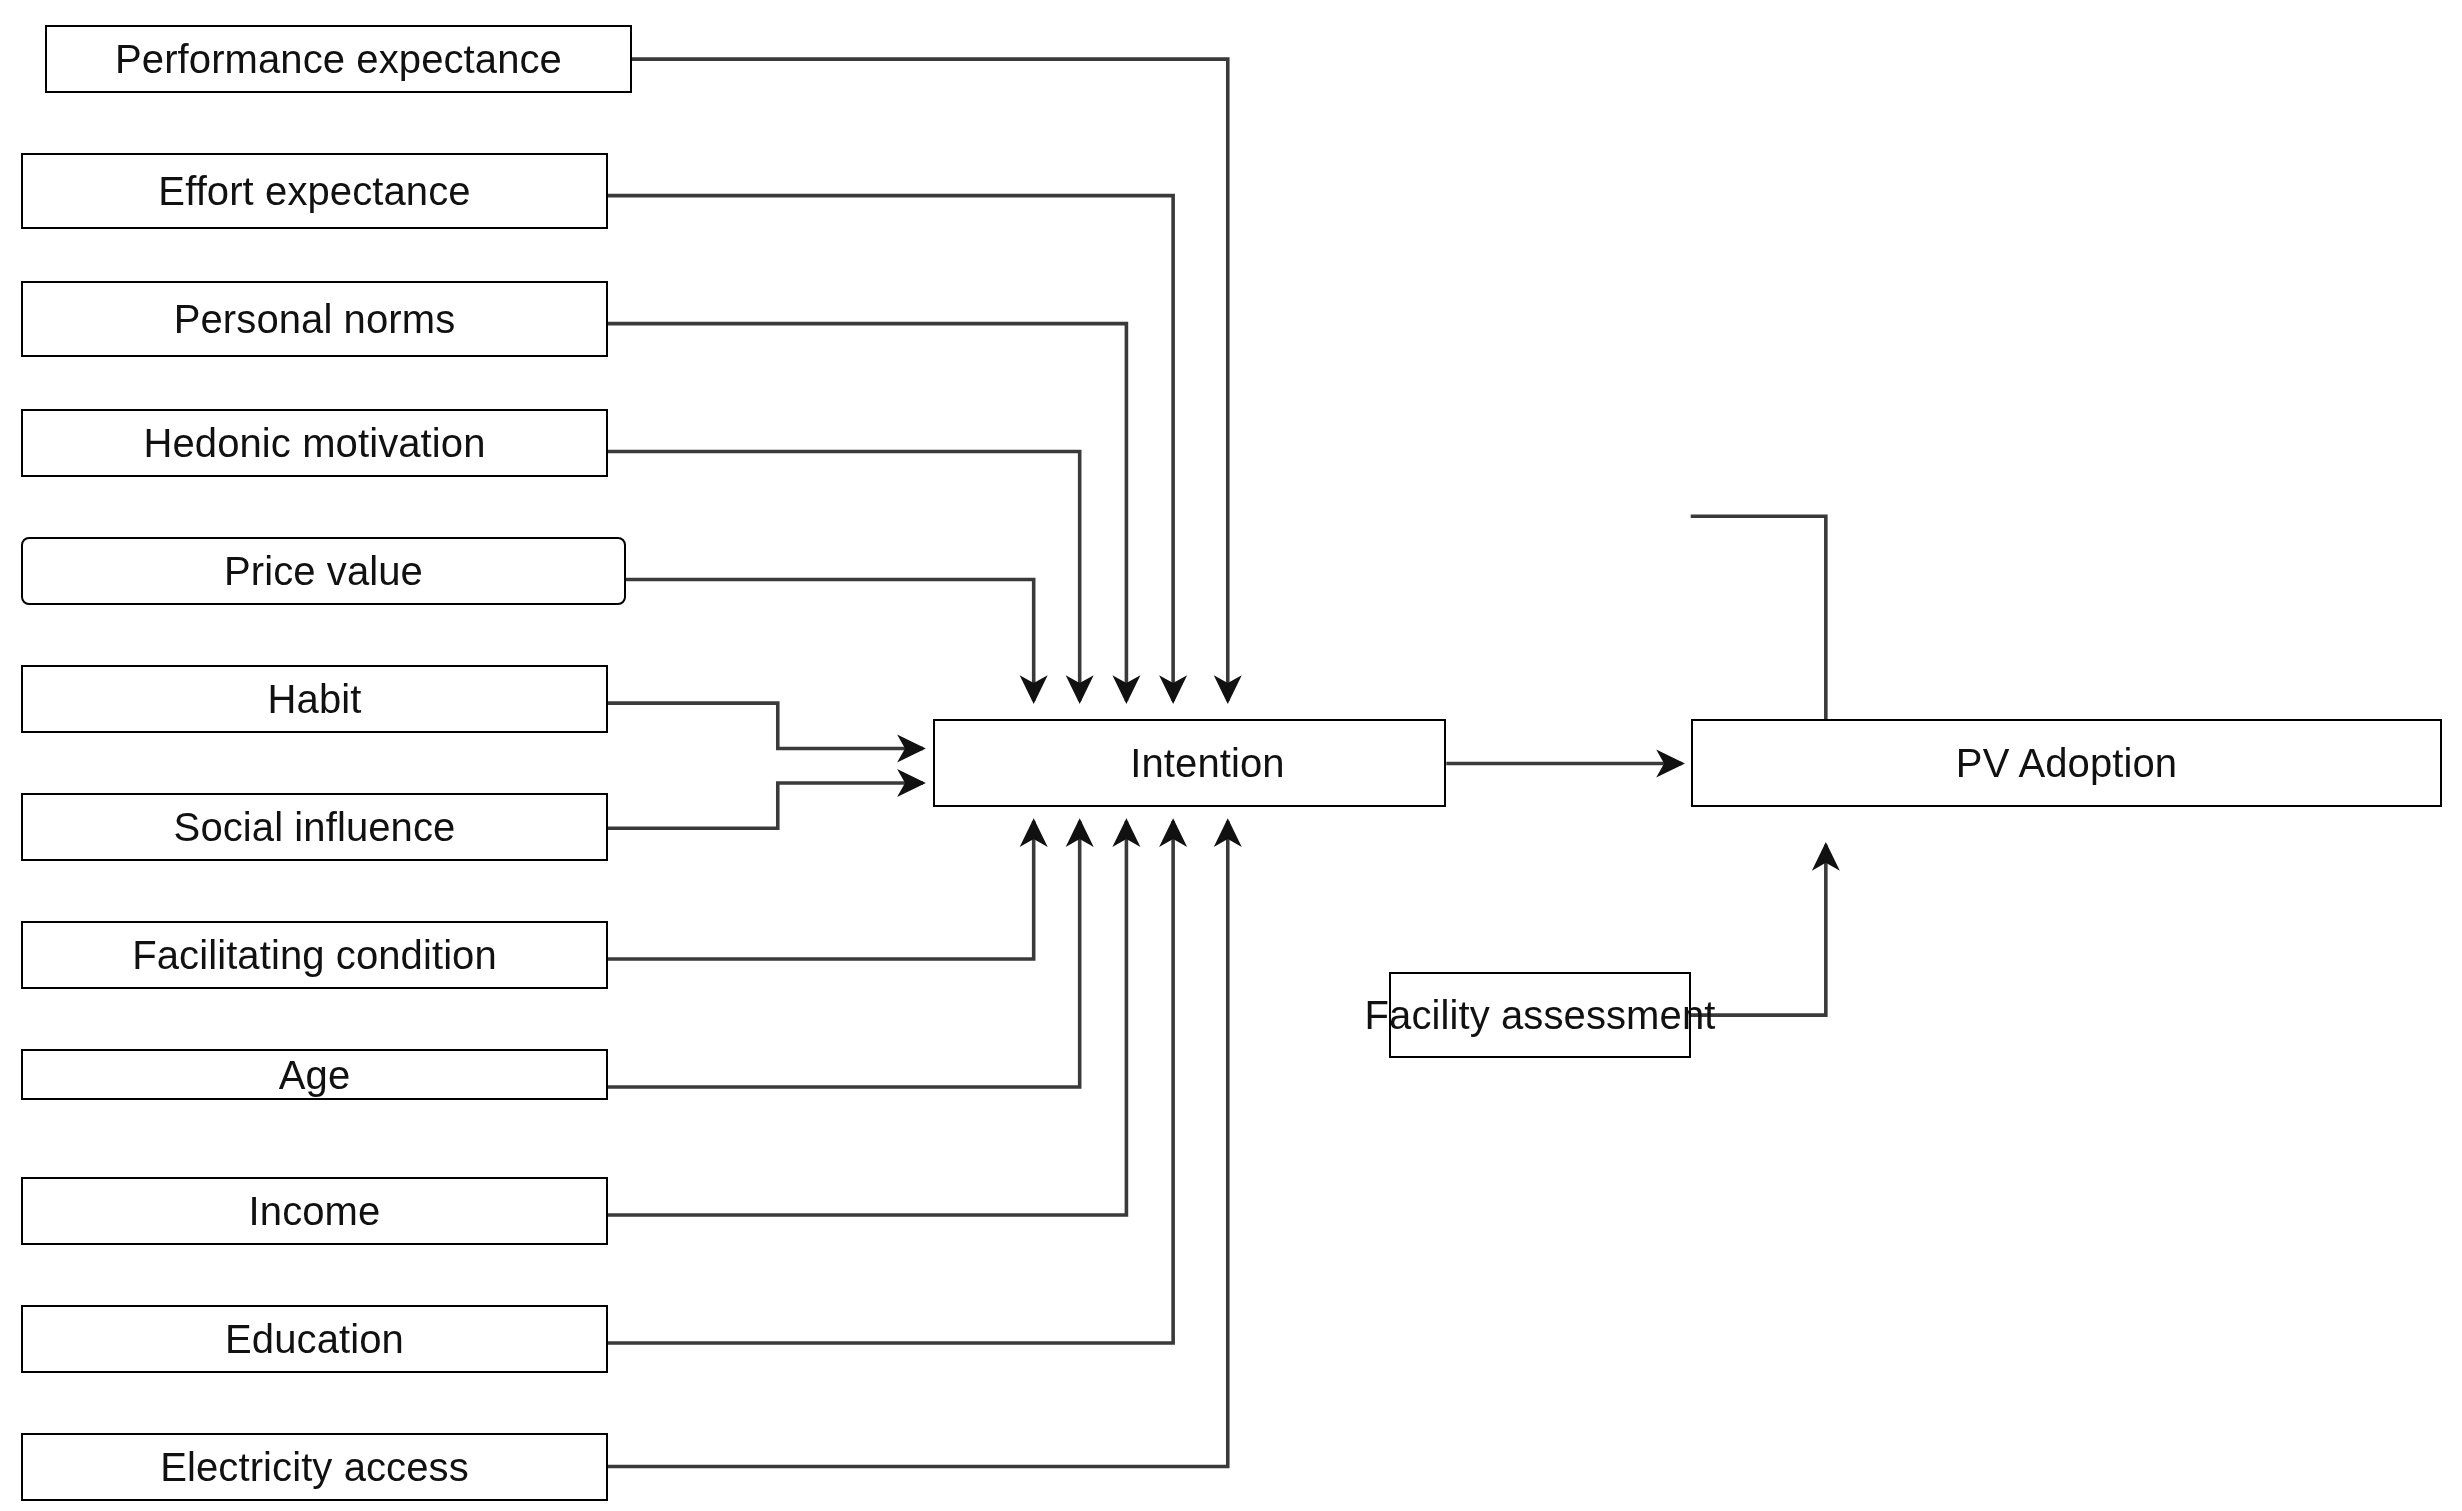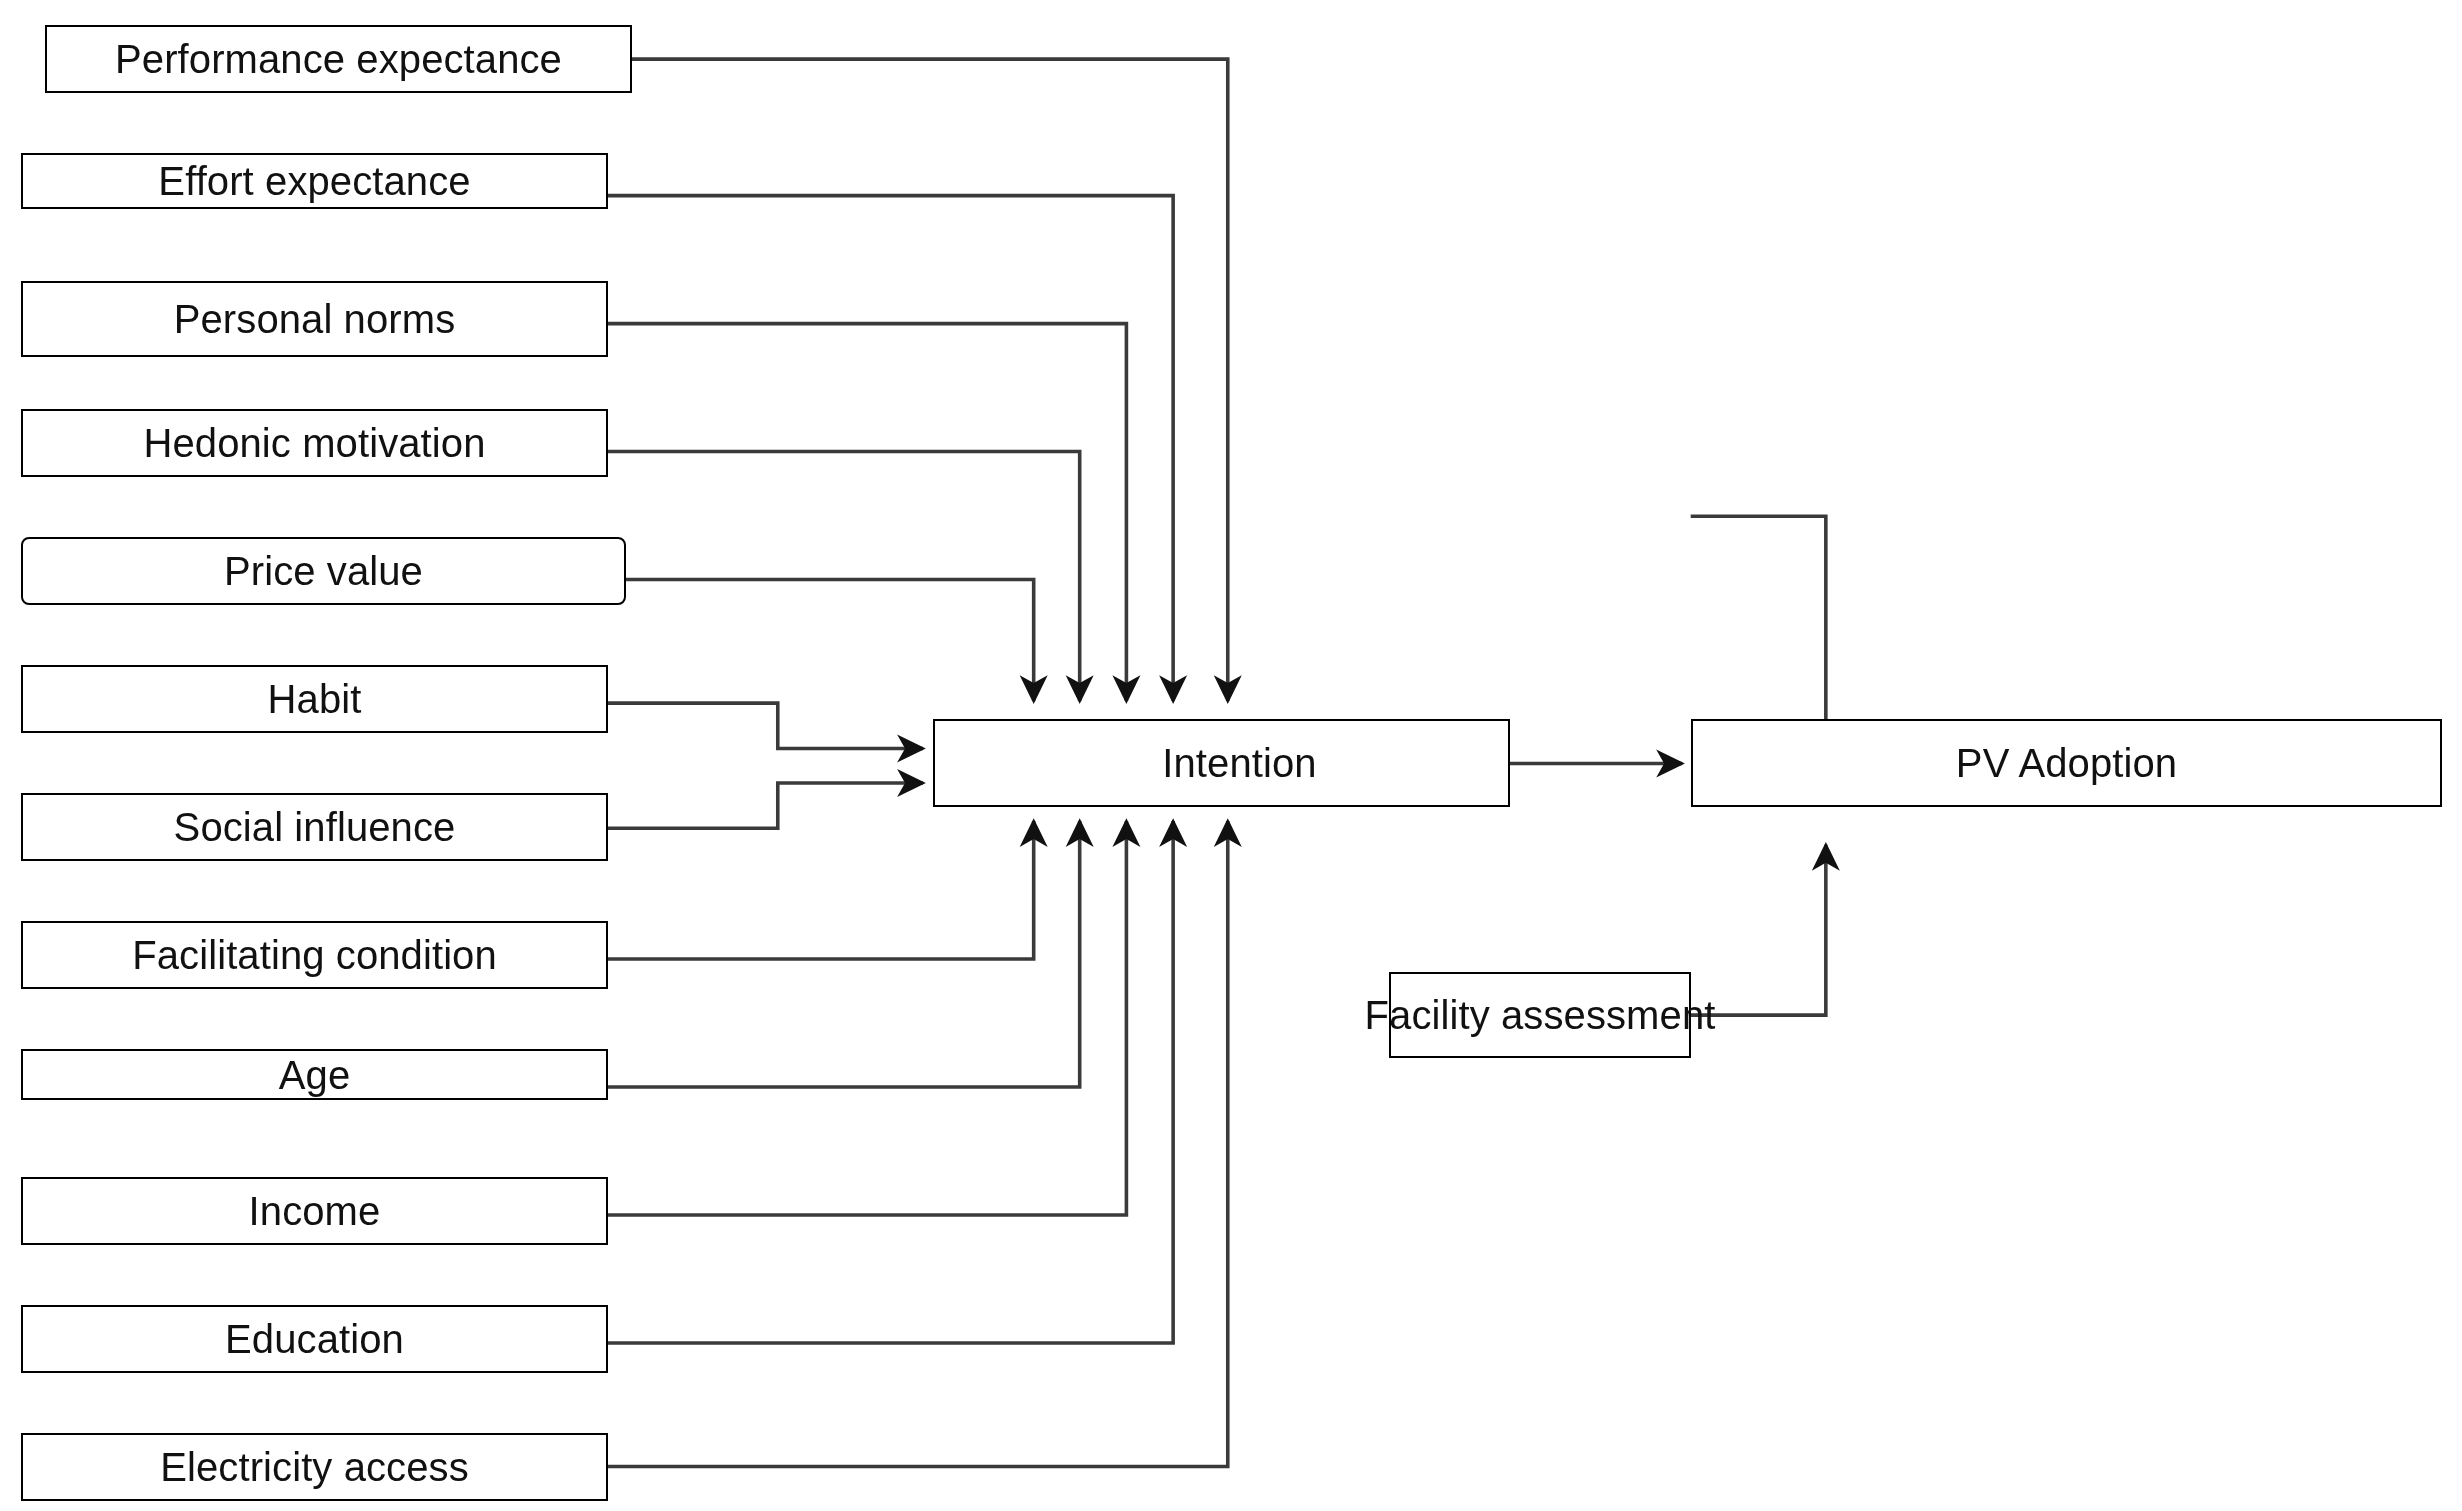--- a/index.html
+++ b/index.html
@@ -81,21 +81,21 @@
 
       <path d="M2352,718 H2540 V1055" marker-end="url(#arrow)"></path>
 
       <path d="M2352,1412 H2540 V1175" marker-end="url(#arrow)"></path>
     </g>
   </svg>
 
   <div class="node" style="left:21px; top:25px; width:587px; height:68px;margin-left:24px;">
     <span>Performance expectance</span>
   </div>
-  <div class="node" style="left:21px; top:153px; width:587px; height:56px;">
+  <div class="node" style="left:21px; top:153px; width:587px; height:76px;">
     <span>Effort expectance</span>
   </div>
   <div class="node" style="left:21px; top:281px; width:587px; height:76px;">
     <span>Personal norms</span>
   </div>
   <div class="node" style="left:21px; top:409px; width:587px; height:68px;">
     <span>Hedonic motivation</span>
   </div>
   <div class="node" style="left:21px; top:537px; width:605px; height:68px;border-radius:8px;">
     <span>Price value</span>
@@ -115,21 +115,21 @@
   <div class="node" style="left:21px; top:1177px; width:587px; height:68px;">
     <span>Income</span>
   </div>
   <div class="node" style="left:21px; top:1305px; width:587px; height:68px;">
     <span>Education</span>
   </div>
   <div class="node" style="left:21px; top:1433px; width:587px; height:68px;">
     <span>Electricity access</span>
   </div>
 
-  <div class="node" style="left:933px; top:719px; width:577px; height:88px;padding-left:36px;">
+  <div class="node" style="left:933px; top:719px; width:513px; height:88px;padding-left:36px;">
     <span>Intention</span>
   </div>
 
   <div class="node" style="left:1389px; top:972px; width:302px; height:86px;">
     <span>Facility assessment</span>
   </div>
 
   <div class="node" style="left:1691px; top:719px; width:751px; height:88px;justify-content:center;">
     <span>PV Adoption</span>
   </div>

